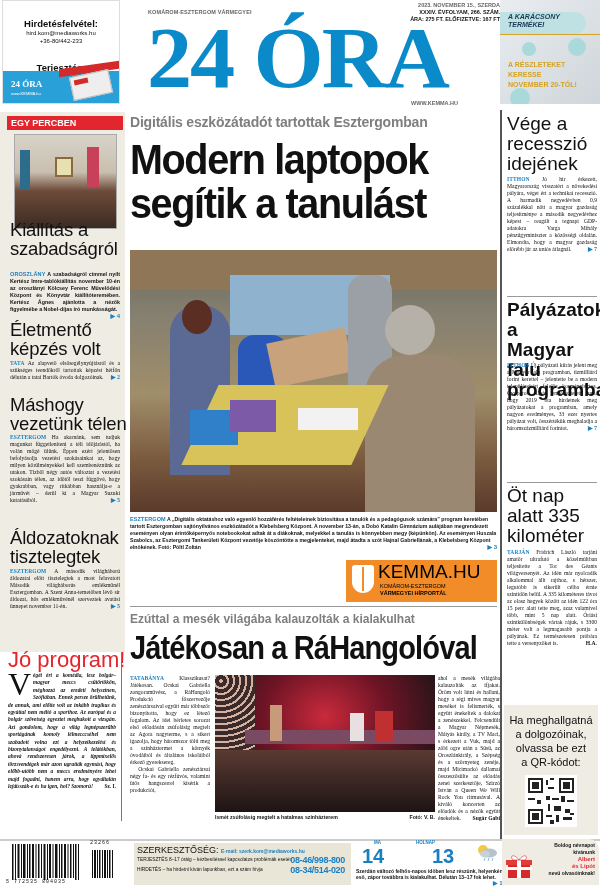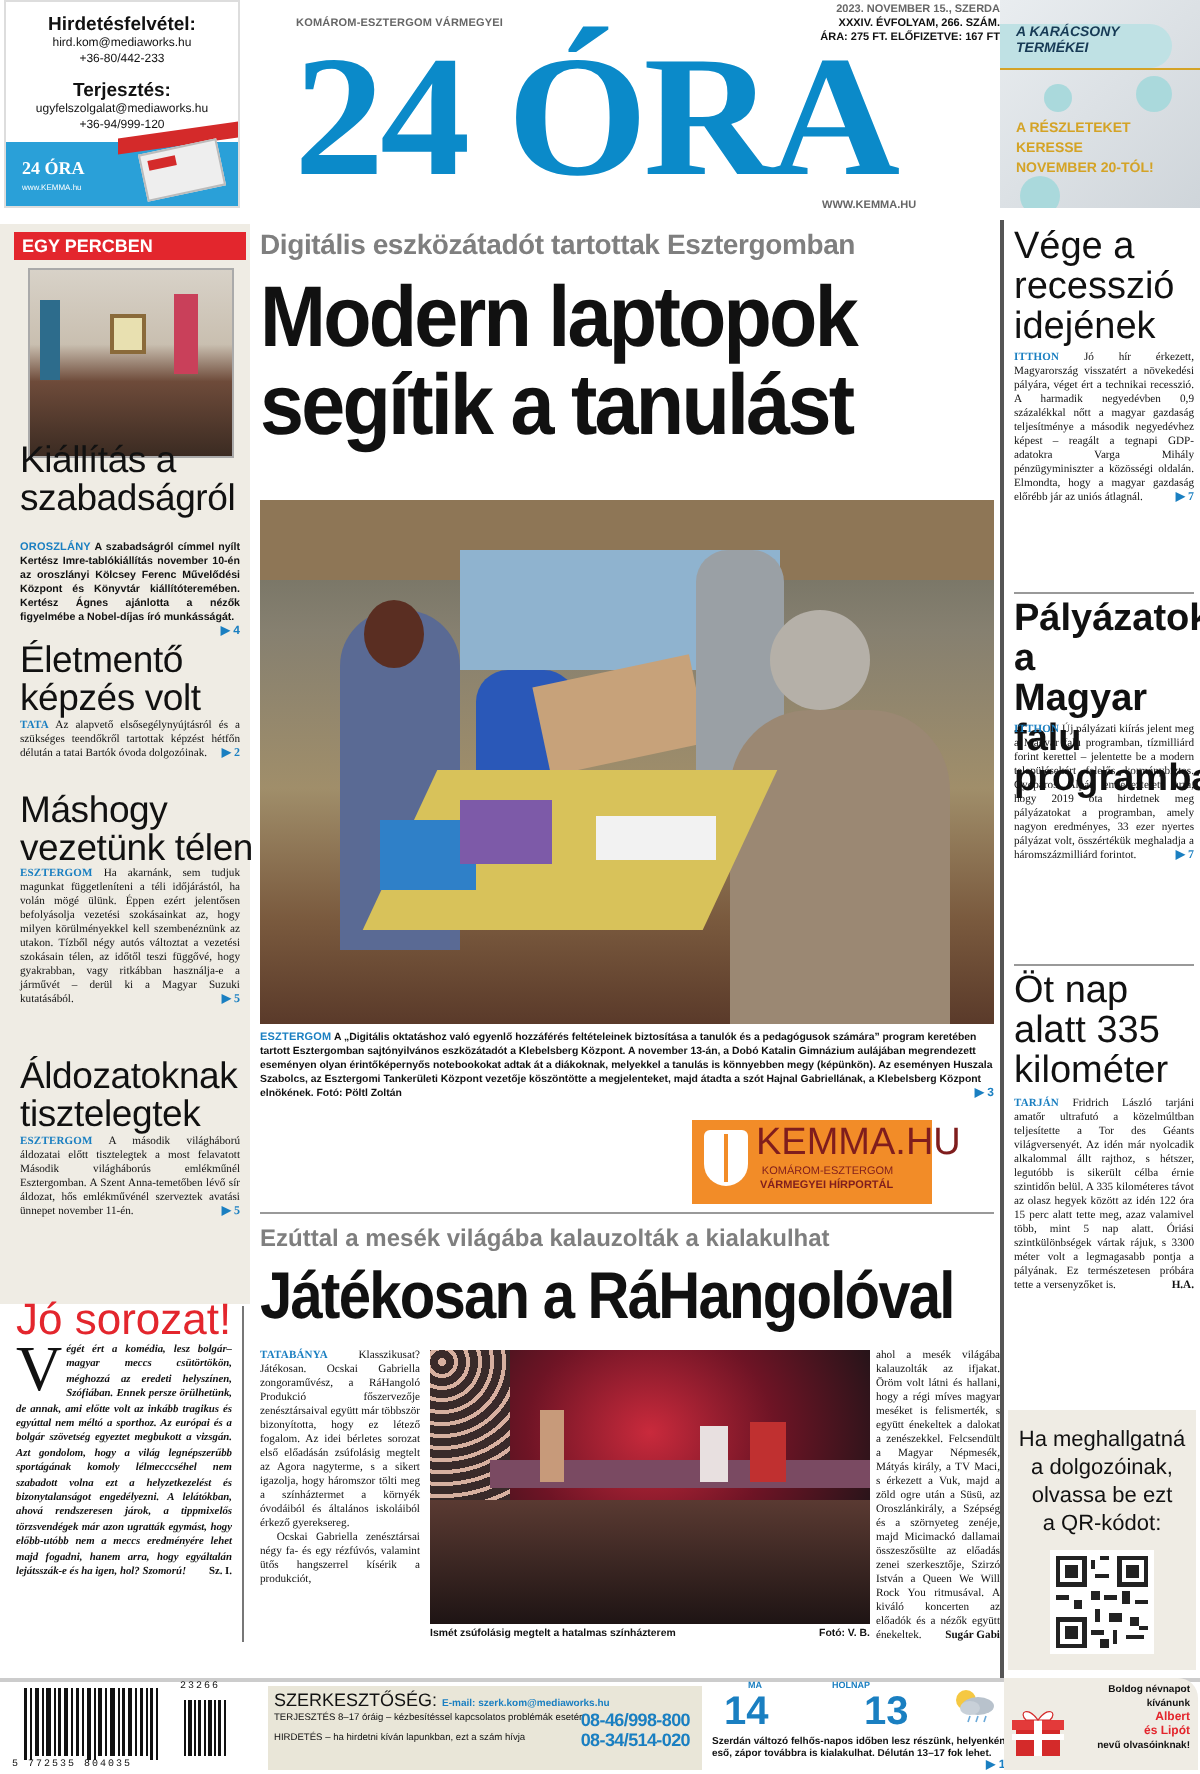--- a/index.html
+++ b/index.html
@@ -7,21 +7,21 @@
   .abs { position: absolute; }
   .serif { font-family: "Liberation Serif", serif; }
   .blue { color: #1a7fc1; }
   .tag { color: #1a7fc1; font-weight: bold; font-size: 5.5px; letter-spacing: 0.1px; }
   .arrow { color: #1a7fc1; font-weight: bold; font-size: 6px; float: right; }
   .body-txt { font-family: "Liberation Serif", serif; font-size: 5.6px; line-height: 7px; text-align: justify; }
   .body-sans { font-size: 5.3px; line-height: 7px; text-align: justify; font-weight: bold; }
 
   
   #ad-box { left: 2px; top: 0; width: 118px; height: 104px; background: #fff; border: 1px solid #ddd; text-align: center; }
-  #ad-box .h { font-weight: bold; font-size: 9.5px; margin-top: 6px; }
+  #ad-box .h { font-weight: bold; font-size: 9.5px; margin-top: 17px; }
   #ad-box .l { font-size: 6px; line-height: 8px; }
   #ad-strip { position: absolute; left: 0; bottom: 0; width: 100%; height: 32px; background: #2aa0d8; }
   #ad-strip .red { position:absolute; right:0; top:-6px; width: 60px; height: 8px; background:#d42a2a; transform: skewY(-8deg); }
   #ad-logo { position:absolute; left:8px; top:8px; color:#fff; font-family:"Liberation Serif",serif; font-weight:bold; font-size:9px; }
   #ad-logo2 { position:absolute; left:8px; top:20px; color:#fff; font-size:4px; }
   #ad-paper { position:absolute; right:8px; top:2px; width:40px; height:24px; background:#eee; border:1px solid #bbb; transform: rotate(-12deg); }
   #ad-paper::before { content:""; position:absolute; left:3px; top:3px; width:14px; height:5px; background:#d42a2a; }
 
   
   #county { left: 148px; top: 9px; font-size: 5.5px; font-weight: bold; color: #666; letter-spacing: 0.1px; }
@@ -59,21 +59,21 @@
   #main-kicker { left: 130px; top: 114px; font-size: 14px; font-weight: bold; color: #7f7f7f; letter-spacing: -0.2px; }
   #main-title { left: 130px; top: 137px; font-size: 43px; line-height: 44px; font-weight: bold; letter-spacing: -1.5px; transform: scaleX(0.92); transform-origin: left top; }
   #main-photo { left: 130px; top: 250px; width: 367px; height: 262px; background: linear-gradient(180deg,#6a6a5c 0%,#868070 25%,#a08e6a 55%,#7a5a3e 80%,#5a3a2a 100%); overflow:hidden; }
   .mp { position:absolute; }
   #main-caption { left: 130px; top: 516px; width: 367px; font-size: 5.2px; line-height: 7px; font-weight: bold; }
 
   
   #kemma { left: 130px; top: 560px; width: 367px; height: 42px; }
   #kemma .l { position:absolute; left:0; top:0; width:216px; height:42px; background:#35b3e6; color:#fff; font-size: 12.5px; text-align:center; line-height:14px; padding-top:6px; }
   #kemma .l::after { content:""; position:absolute; left:4px; top:4px; right:4px; bottom:4px; border:1px dashed rgba(255,255,255,0.8); }
-  #kemma .r { position:absolute; left:216px; top:0; width:120px; height:42px; background:#f28c28; color:#7f1d1d;text-align:right; }
+  #kemma .r { position:absolute; left:216px; top:0; width:151px; height:42px; background:#f28c28; color:#000000; }
   #kemma .shield { position:absolute; left:6px; top:5px; width:22px; height:28px; background:#fff; border-radius: 3px 3px 11px 11px; }
   #kemma .shield::after { content:""; position:absolute; left:10px; top:2px; width:2px; height:24px; background:#f28c28; }
   #kemma .kt { position:absolute; left:32px; top:2px; font-size: 19px; line-height: 20px; }
   #kemma .ks { position:absolute; left:34px; top:23px; font-size: 5.5px; line-height: 7px; }
   #divider1 { left:130px; top:606px; width:367px; height:1px; background:#999; }
 
   #sec-kicker { left: 130px; top: 612px; font-size: 12px; font-weight: bold; color: #7f7f7f; }
   #sec-title { left: 130px; top: 630px; font-size: 33px; line-height: 36px; font-weight: bold; letter-spacing: -1px; transform: scaleX(0.88); transform-origin: left top; }
   #sec-text1 { left: 130px; top: 675px; width: 80px; }
   #sec-photo { left: 215px; top: 675px; width: 220px; height: 137px; background: radial-gradient(ellipse at 50% 30%,#c92a3c 0%,#6e1425 40%,#201418 80%); overflow:hidden; }
@@ -159,21 +159,21 @@
 
 <div class="abs lhead" style="top:320px;"><span>Életmentő</span><br><span>képzés volt</span></div>
 <div class="abs ltxt body-txt" style="top:360px;"><span class="tag">TATA</span><span> Az alapvető elsősegélynyújtásról és a szükséges teendőkről tartottak képzést hétfőn délután a tatai Bartók óvoda dolgozóinak.</span> <span class="arrow">▶ 2</span></div>
 
 <div class="abs lhead" style="top:395px;"><span>Máshogy</span><br><span>vezetünk télen</span></div>
 <div class="abs ltxt body-txt" style="top:434px;"><span class="tag">ESZTERGOM</span><span> Ha akarnánk, sem tudjuk magunkat függetleníteni a téli időjárástól, ha volán mögé ülünk. Éppen ezért jelentősen befolyásolja vezetési szokásainkat az, hogy milyen körülményekkel kell szembenéznünk az utakon. Tízből négy autós változtat a vezetési szokásain télen, az időtől teszi függővé, hogy gyakrabban, vagy ritkábban használja-e a járművét – derül ki a Magyar Suzuki kutatásából.</span> <span class="arrow">▶ 5</span></div>
 
 <div class="abs lhead" style="top:528px;"><span>Áldozatoknak</span><br><span>tisztelegtek</span></div>
 <div class="abs ltxt body-txt" style="top:568px;"><span class="tag">ESZTERGOM</span><span> A második világháború áldozatai előtt tisztelegtek a most felavatott Második világháborús emlékműnél Esztergomban. A Szent Anna-temetőben lévő sír áldozat, hős emlékművénél szerveztek avatási ünnepet november 11-én.</span> <span class="arrow">▶ 5</span></div>
 
-<div id="jo" class="abs">Jó sorozat!</div>
+<div id="jo" class="abs">Jó program!</div>
 <div id="left-border" class="abs"></div>
 <div id="jo-text" class="abs"><span class="dropcap serif">V</span><span>égét ért a komédia, lesz bolgár–magyar meccs csütörtökön, méghozzá az eredeti helyszínen, Szófiában. Ennek persze örülhetünk, de annak, ami előtte volt az inkább tragikus és egyúttal nem méltó a sporthoz. Az európai és a bolgár szövetség egyeztet megbukott a vizsgán. Azt gondolom, hogy a világ legnépszerűbb sportágának komoly lélmecccséhel nem szabadott volna ezt a helyzetkezelést és bizonytalanságot engedélyezni. A lelátókban, ahová rendszeresen járok, a tippmixelős törzsvendégek már azon ugratták egymást, hogy előbb-utóbb nem a meccs eredményére lehet majd fogadni, hanem arra, hogy egyáltalán lejátsszák-e és ha igen, hol? Szomorú!</span> <span id="jo-sign">Sz. I.</span></div>
 
 <div id="main-kicker" class="abs">Digitális eszközátadót tartottak Esztergomban</div>
 <div id="main-title" class="abs"><span>Modern laptopok</span><br><span>segítik a tanulást</span></div>
 
 <div id="main-photo" class="abs">
   <div class="mp" style="left:0;top:0;width:367px;height:40px;background:#8e7656;"></div>
   <div class="mp" style="left:100px;top:25px;width:160px;height:60px;background:#8fb3cf;"></div>
   <div class="mp" style="left:40px;top:55px;width:60px;height:170px;background:#5a6a94;border-radius:28px 28px 0 0;"></div>

